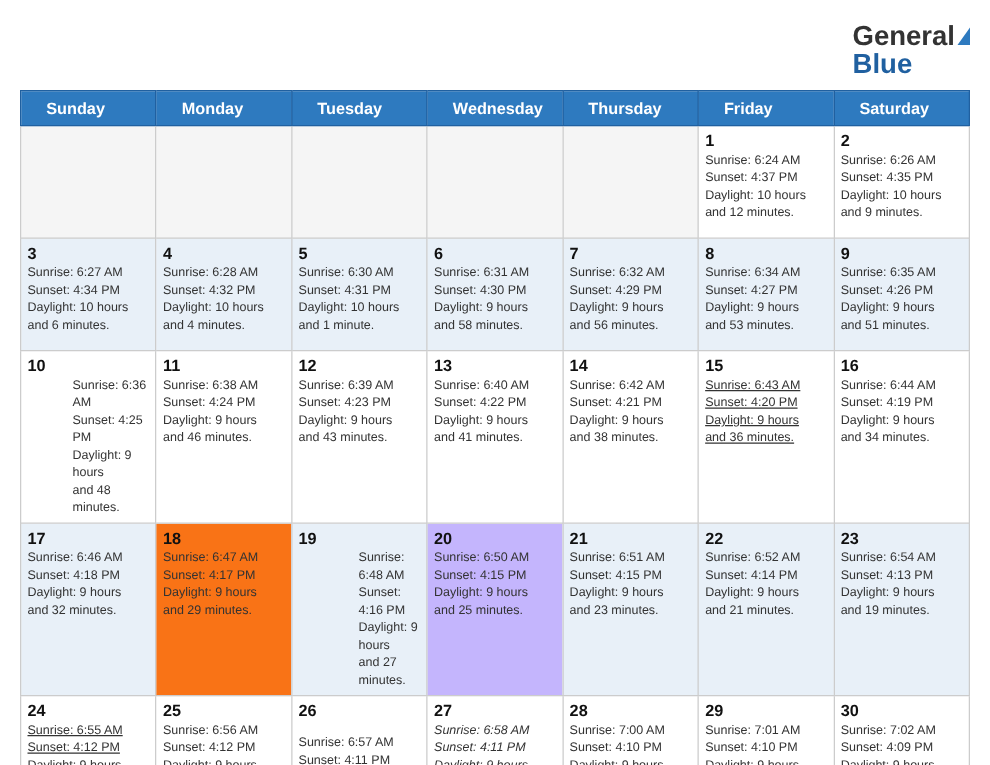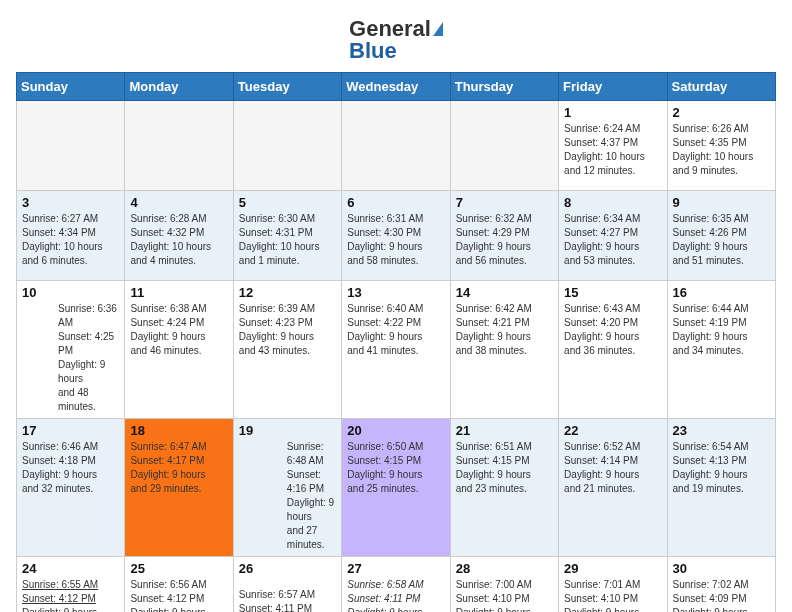--- a/index.html
+++ b/index.html
@@ -6,21 +6,21 @@
     body {
       font-family: Arial, sans-serif;
       background: #fff;
       width: 792px;
       min-height: 612px;
       padding: 16px;
     }
     .header {
       display: flex;
       align-items: flex-start;
-      justify-content: center;
+      justify-content: flex-end;
       margin-bottom: 8px;
     }
     .logo {
       display: flex;
       flex-direction: column;
       align-items: flex-start;
     }
     .logo-general { color: #333; }
     .logo-blue { color: #2060a0; }
     .logo-triangle {
@@ -46,21 +46,21 @@
     table {
       width: 100%;
       border-collapse: collapse;
       table-layout: fixed;
     }
     th {
       background: #2e7abf;
       color: #fff;
       font-size: 13px;
       font-weight: bold;
-      padding: 6px 4px;
+      padding: 6px 20px;
       text-align: left;
       border: 1px solid #2060a0;
     }
     td {
       border: 1px solid #ccc;
       vertical-align: top;
       padding: 4px 4px 4px 5px;
       height: 90px;
       background: #fff;
       font-size: 10.5px;
@@ -217,21 +217,21 @@
         </td>
         <td>
           <div class="day-num">14</div>
           <div class="day-info" style="white-space: pre-line;">Sunrise: 6:42 AM
 Sunset: 4:21 PM
 Daylight: 9 hours
 and 38 minutes.</div>
         </td>
         <td>
           <div class="day-num">15</div>
-          <div class="day-info" style="white-space: pre-line;">Sunrise: 6:43 AM
+          <div class="day-info" style="white-space: pre-line; text-decoration: underline;">Sunrise: 6:43 AM
 Sunset: 4:20 PM
 Daylight: 9 hours
 and 36 minutes.</div>
         </td>
         <td>
           <div class="day-num">16</div>
           <div class="day-info" style="white-space: pre-line;">Sunrise: 6:44 AM
 Sunset: 4:19 PM
 Daylight: 9 hours
 and 34 minutes.</div>

